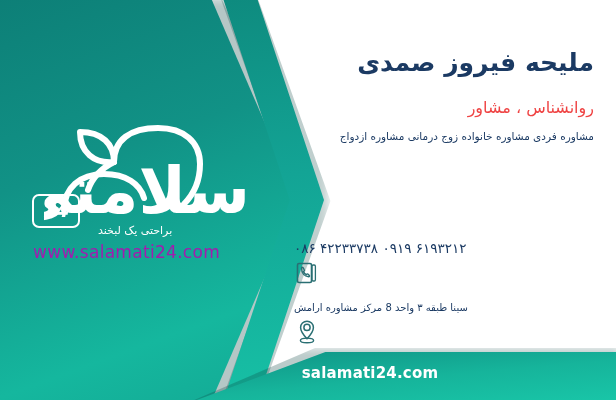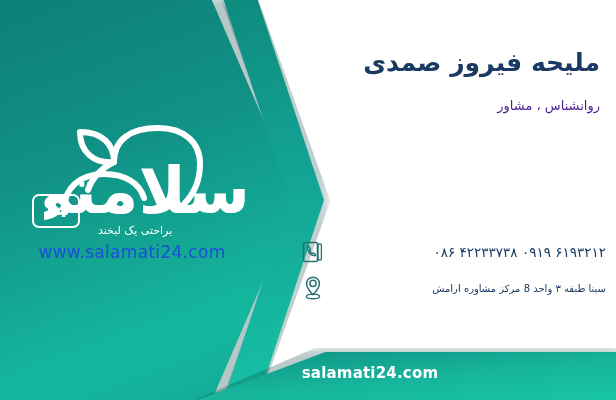--- a/index.html
+++ b/index.html
@@ -144,33 +144,32 @@
     top: 106px;
     width: 150px;
     text-align: left;
     direction: rtl;
     color: #ffffff;
     font-size: 11px;
     letter-spacing: 1px;
   }
   .logo-url {
     position: absolute;
-    left: 0px;
+    left: 15px;
     top: 124px;
     width: 228px;
-    text-align: center;
-    color: #1d4ed8;
+    color: #a21caf;
     font-size: 17px;
     letter-spacing: 0.3px;
   }
 
   
   .info {
     position: absolute;
-    left: 290px;
+    left: 284px;
     top: 0;
     width: 326px;
     height: 352px;
     z-index: 5;
     direction: rtl;
     text-align: right;
   }
   .person-name {
     position: absolute;
     right: 16px;
@@ -179,45 +178,44 @@
     color: #1b3a63;
     font-size: 25px;
     font-weight: bold;
     letter-spacing: 0.5px;
   }
   .person-role {
     position: absolute;
     right: 16px;
     top: 98px;
     width: 300px;
-    color: #4c1d95;
-    font-size: 13px;
+    color: #ef4444;
+    font-size: 16px;
   }
   .person-services {
     position: absolute;
     right: 16px;
     top: 130px;
     width: 300px;
     color: #1b3a63;
     font-size: 10.5px;
   }
 
   .contact-block {
     position: absolute;
     right: 10px;
     top: 240px;
     width: 310px;
   }
   .contact-row {
     display: flex;
-    flex-direction: row;
-    align-items: center;
+    flex-direction: column;
+    align-items: flex-end;
     justify-content: flex-start;
     margin-bottom: 10px;
-    gap: 6px;
   }
   .contact-icon {
     width: 34px;
     flex: 0 0 34px;
     display: flex;
     align-items: center;
     justify-content: center;
     color: #2a6f73;
   }
   .contact-text {
@@ -257,20 +255,21 @@
     </svg>
     <div class="logo-wordmark">سلامتی</div>
     <div class="logo-badge">24</div>
     <div class="logo-tagline">براحتی یک لبخند</div>
     <div class="logo-url">www.salamati24.com</div>
   </div>
 
   <div class="info">
     <div class="person-name">ملیحه  فیروز صمدی</div>
     <div class="person-role">روانشناس ، مشاور</div>
+    <div class="person-services">مشاوره فردی مشاوره خانواده زوج درمانی مشاوره ازدواج</div>
 
     <div class="contact-block">
       <div class="contact-row">
         <div class="contact-text phones">۶۱۹۳۲۱۲ ۰۹۱۹ ۴۲۲۳۳۷۳۸ ۰۸۶</div>
         <div class="contact-icon">
           <svg width="22" height="24" viewBox="0 0 22 24">
             <rect x="1.5" y="2.5" width="14" height="19" rx="1.5" fill="none" stroke="#2a6f73" stroke-width="1.6"></rect>
             <rect x="16" y="4" width="3.4" height="16" rx="1.2" fill="none" stroke="#2a6f73" stroke-width="1.3"></rect>
             <path d="M5.6 7.5c0 5 3 8 7 8.2 .8 .05 1.2-.6 .7-1.2l-1.1-1.3c-.3-.4-.9-.45-1.3-.1l-.7 .6c-1.3-.7-2.3-1.8-2.8-3.1l.7-.6c.4-.35 .4-.95 .05-1.35L6.9 6.5c-.5-.6-1.3-.25-1.3 .5z" fill="none" stroke="#2a6f73" stroke-width="1.4"></path>
           </svg>

